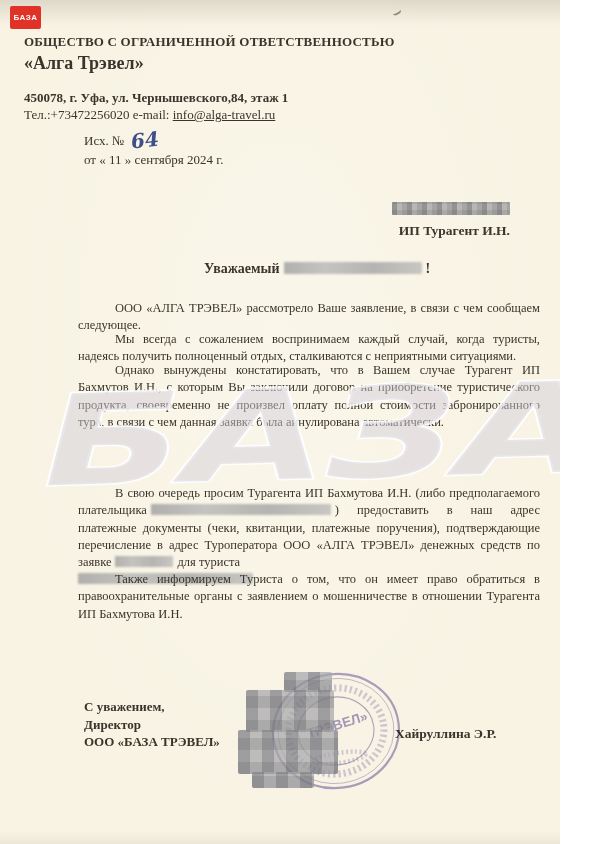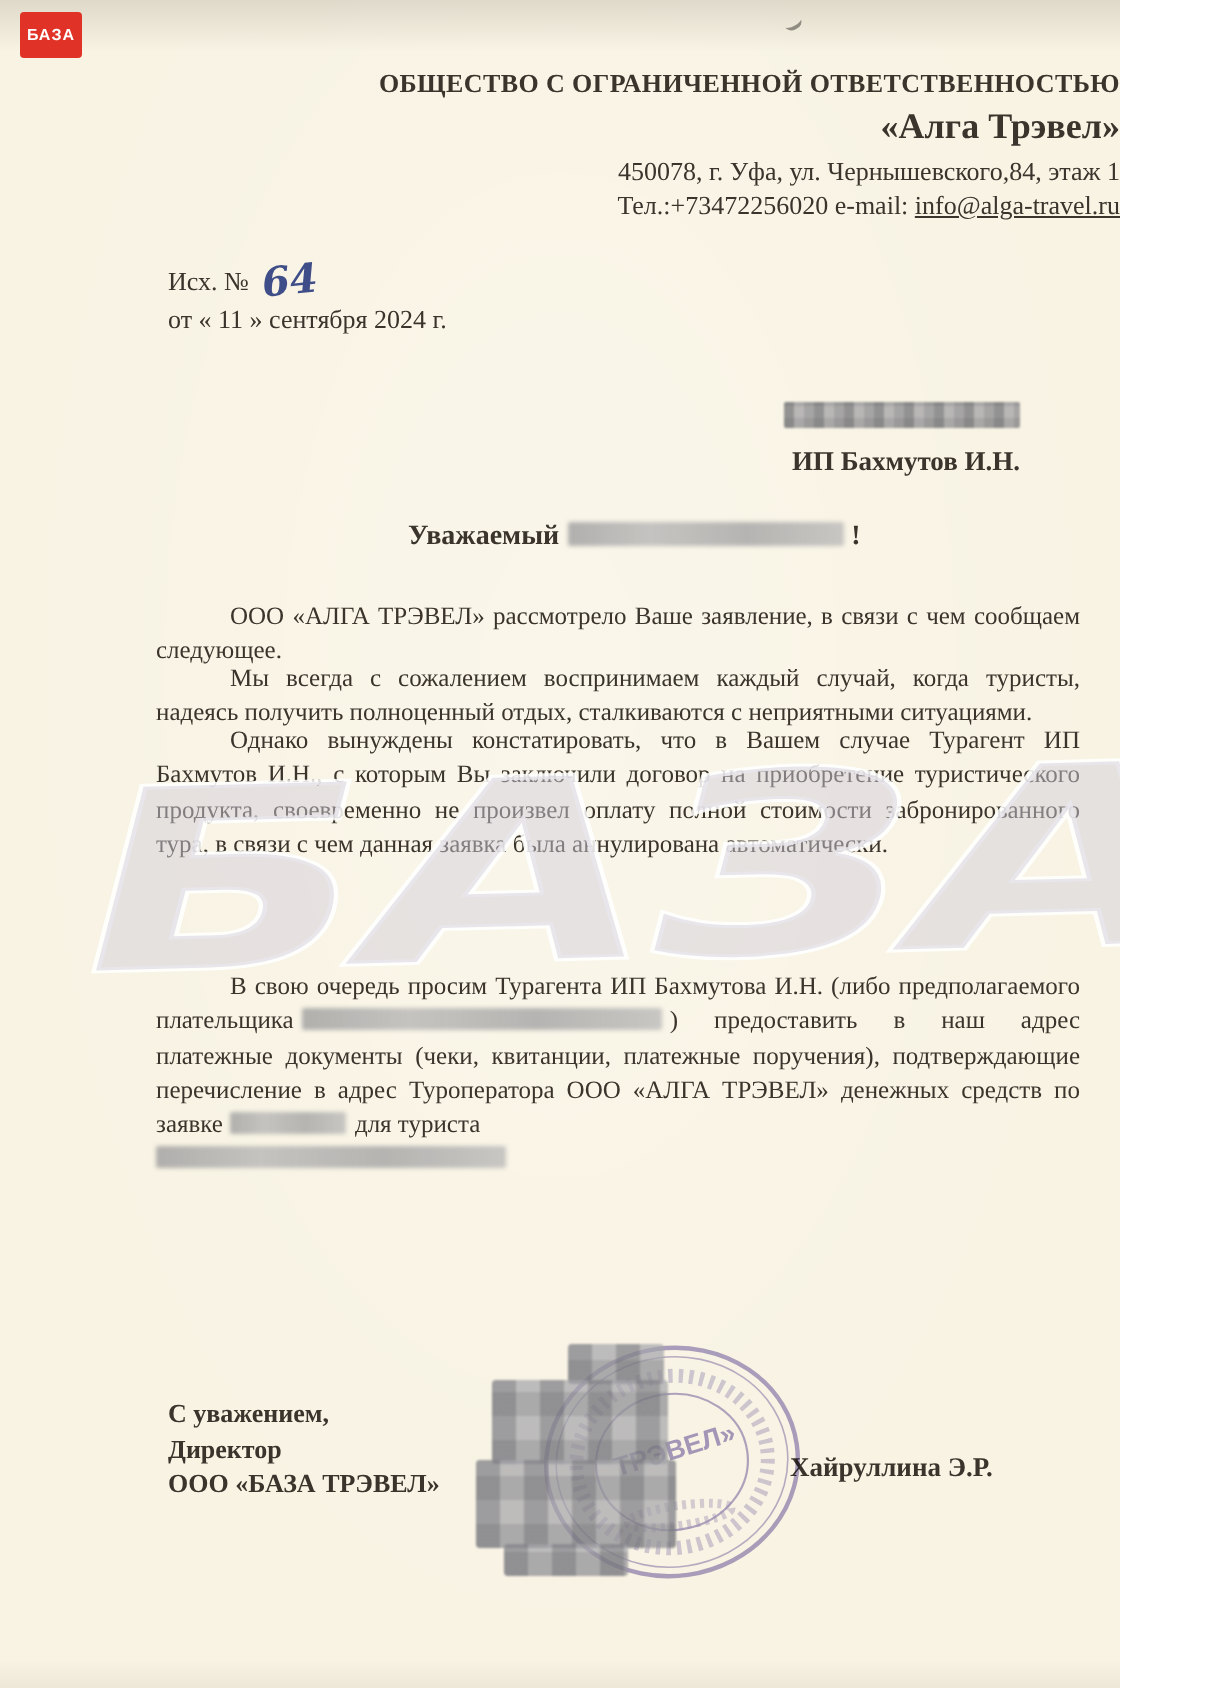--- a/index.html
+++ b/index.html
@@ -15,24 +15,24 @@
     background:linear-gradient(180deg, rgba(90,80,60,0.16), rgba(90,80,60,0));}
   .bottom-shade{position:absolute;left:0;bottom:0;right:0;height:14px;
     background:linear-gradient(0deg, rgba(90,80,60,0.07), rgba(90,80,60,0));}
 
   .baza-badge{position:absolute;left:10px;top:6px;width:31px;height:23px;background:#e03226;
     border-radius:2px;color:#fff;font-family:"Liberation Sans",sans-serif;font-weight:bold;
     font-size:8px;display:flex;align-items:center;justify-content:center;letter-spacing:0.5px;}
   .pen-mark{position:absolute;left:392px;top:8px;width:9px;height:5px;
     border-bottom:2px solid rgba(70,65,60,0.55);transform:rotate(-28deg);border-radius:50%;}
 
-  .letterhead{position:absolute;top:34px;left:0;right:0;text-align:right;line-height:1.25;}
+  .letterhead{position:absolute;top:34px;left:0;right:0;text-align:left;line-height:1.25;padding-left:24px;}
   .org-type{font-size:13px;font-weight:bold;letter-spacing:0.2px;}
   .org-name{font-size:18px;font-weight:bold;margin-top:2px;}
-  .org-addr{font-size:13px;margin-top:3px;}
+  .org-addr{font-size:13px;margin-top:15px;font-weight:bold;}
   .org-tel{font-size:13px;margin-top:1px;}
   .email{text-decoration:underline;}
 
   .ref{position:absolute;left:84px;top:131px;font-size:13px;line-height:19px;}
   .handwritten{display:inline-block;font-family:"DejaVu Serif",serif;font-style:italic;
     font-weight:bold;font-size:20px;color:#3f4e88;margin-left:7px;transform:rotate(-6deg);
     line-height:10px;vertical-align:-2px;}
 
   .addressee{position:absolute;right:50px;top:200px;text-align:right;}
   .addressee .name{font-weight:bold;font-size:13.5px;margin-top:5px;}
@@ -92,33 +92,34 @@
     <div class="org-tel"><span>Тел.:+73472256020 e-mail: </span><span class="email">info@alga-travel.ru</span></div>
   </div>
 
   <div class="ref">
     <div><span>Исх. №</span><span class="handwritten">64</span></div>
     <div>от « 11 » сентября 2024 г.</div>
   </div>
 
   <div class="addressee">
     <span class="px-redact w-addr"></span>
-    <div class="name">ИП Бахмутов И.Н.</div>
+    <div class="name">ИП Турагент И.Н.</div>
   </div>
 
   <div class="salutation"><span>Уважаемый</span><span class="px-redact soft w-sal"></span><span>!</span></div>
 
   <div class="para p1">ООО «АЛГА ТРЭВЕЛ» рассмотрело Ваше заявление, в связи с чем сообщаем следующее.</div>
   <div class="para p3">Однако вынуждены констатировать, что в Вашем случае Турагент ИП Бахмутов И.Н., с которым Вы заключили договор на приобретение туристического продукта, своевременно не произвел оплату полной стоимости забронированного тура, в связи с чем данная заявка была аннулирована автоматически.</div>
   <div class="para p2">Мы всегда с сожалением воспринимаем каждый случай, когда туристы, надеясь получить полноценный отдых, сталкиваются с неприятными ситуациями.</div>
 
 
   <div class="para p5"><span>В свою очередь просим Турагента ИП Бахмутова И.Н. (либо предполагаемого плательщика</span><span class="px-redact soft w-p5a"></span><span>) предоставить в наш адрес платежные документы (чеки, квитанции, платежные поручения), подтверждающие перечисление в адрес Туроператора ООО «АЛГА ТРЭВЕЛ» денежных средств по заявке</span><span class="px-redact soft w-p5b"></span><span>для туриста</span><br>
       <span class="px-redact soft w-p5c"></span></div>
 
+  <div class="para p6">Также информируем Туриста о том, что он имеет право обратиться в правоохранительные органы с заявлением о мошенничестве в отношении Турагента ИП Бахмутова И.Н.</div>
 
   <div class="signoff">
     <div>С уважением,</div>
     <div>Директор</div>
     <div>ООО «БАЗА ТРЭВЕЛ»</div>
   </div>
   <div class="director-name">Хайруллина Э.Р.</div>
 
   <svg class="stamp" viewBox="0 0 146 146">
     <g transform="rotate(-8 73 73)" fill="none" stroke="#8678b8">

